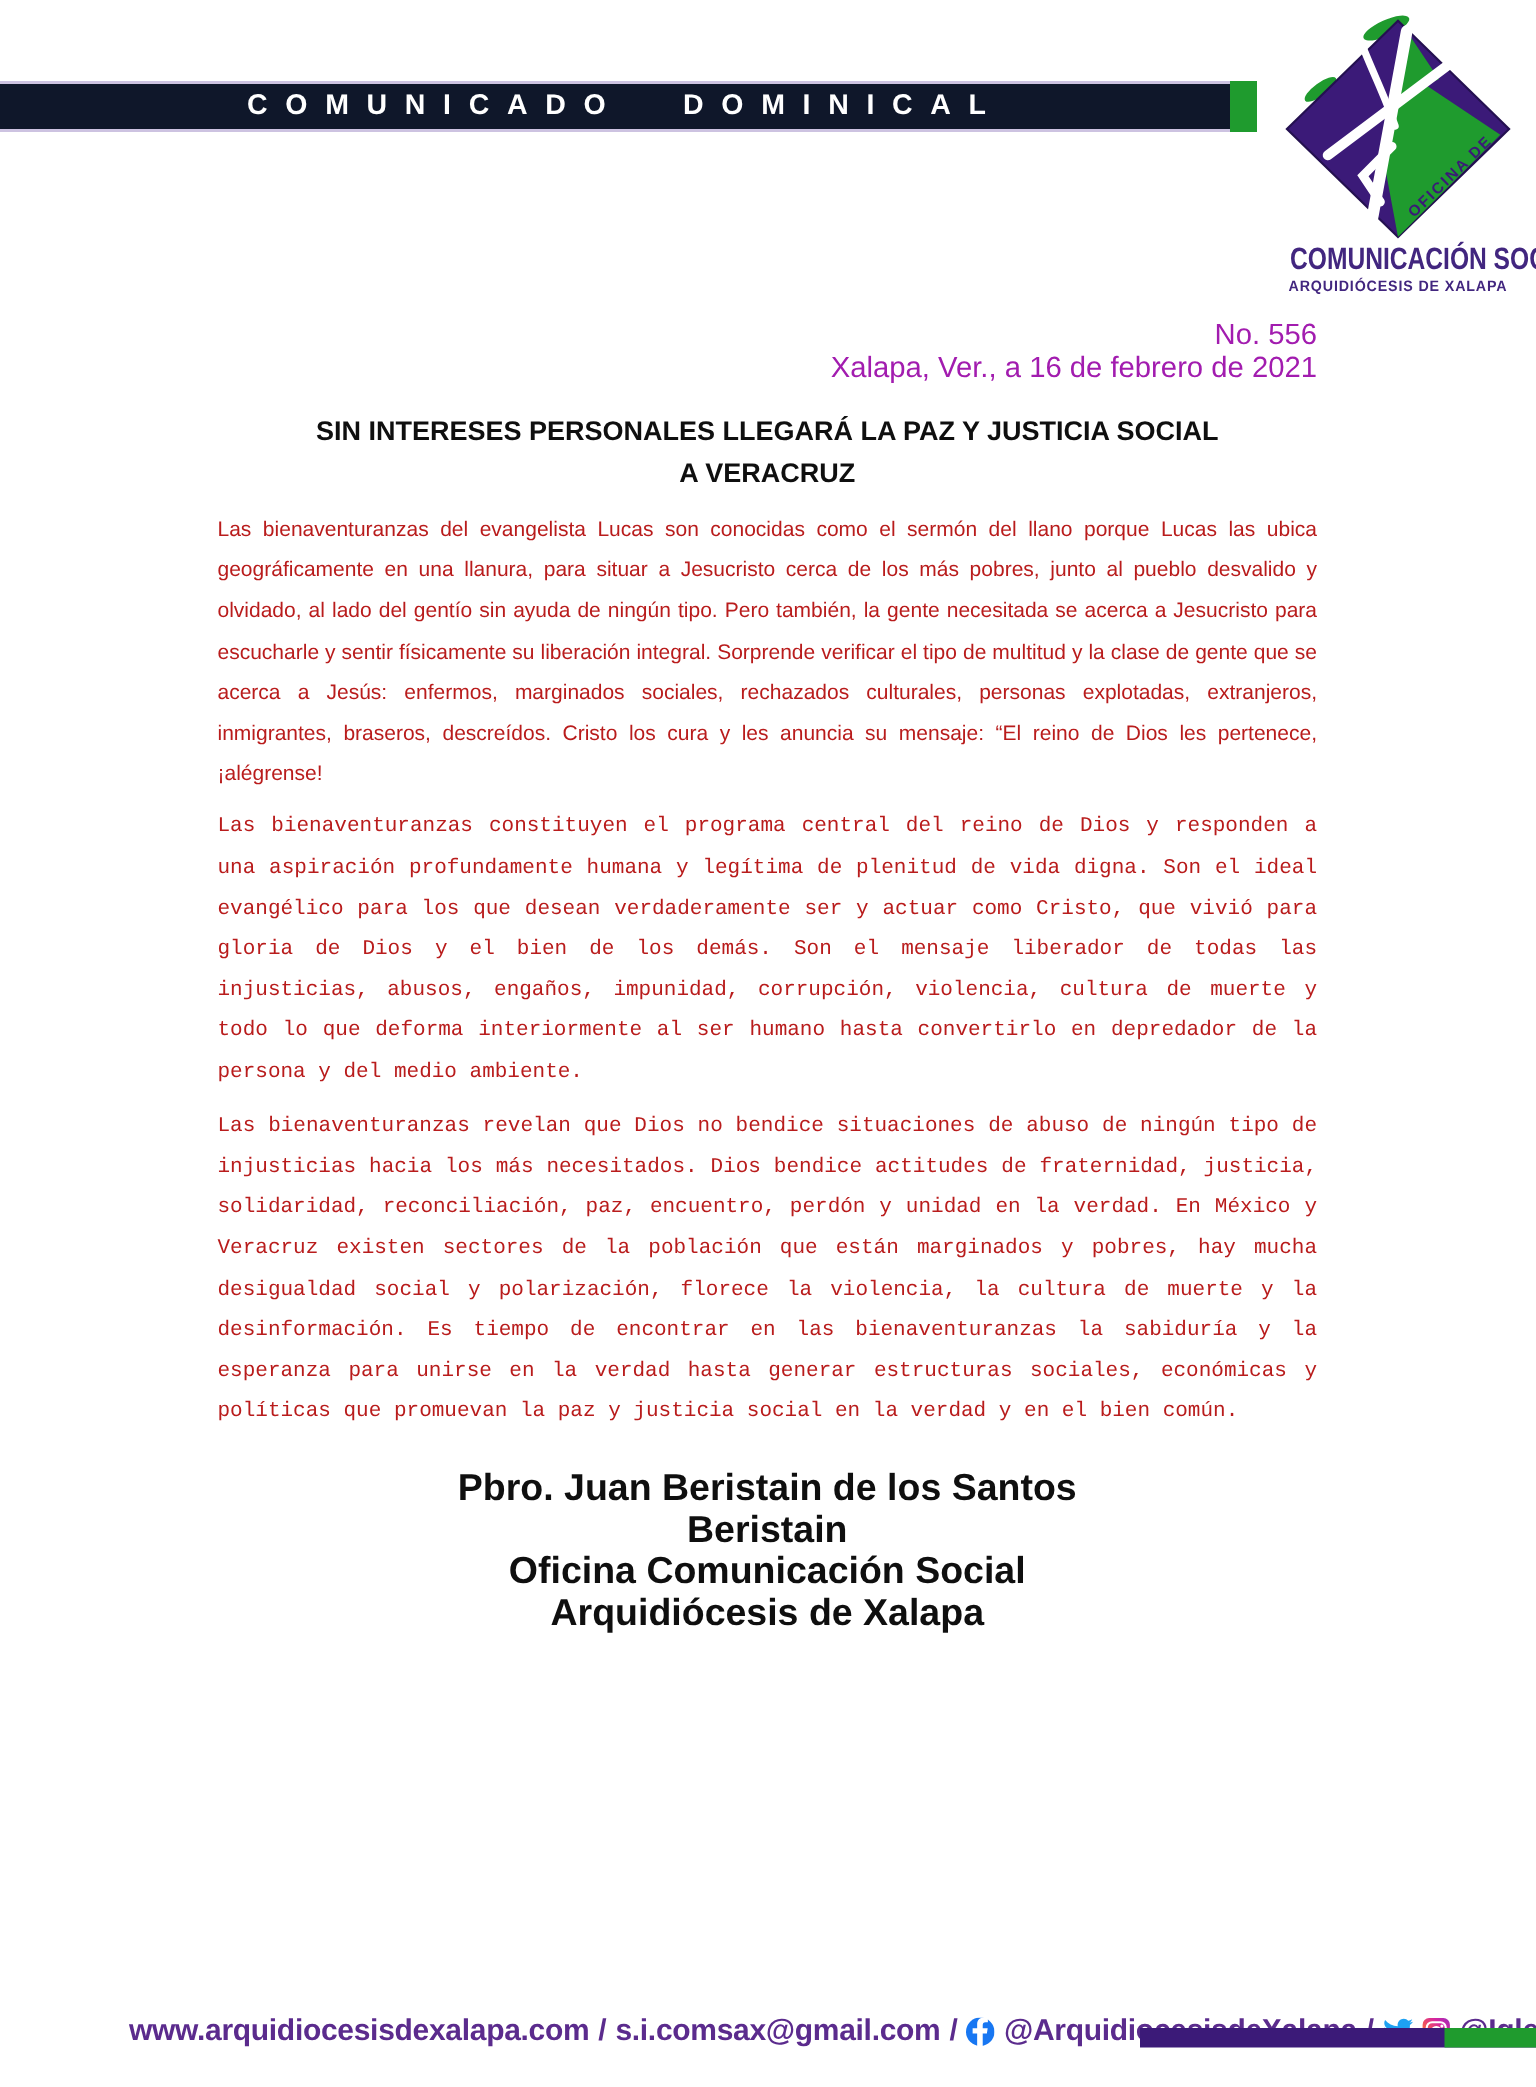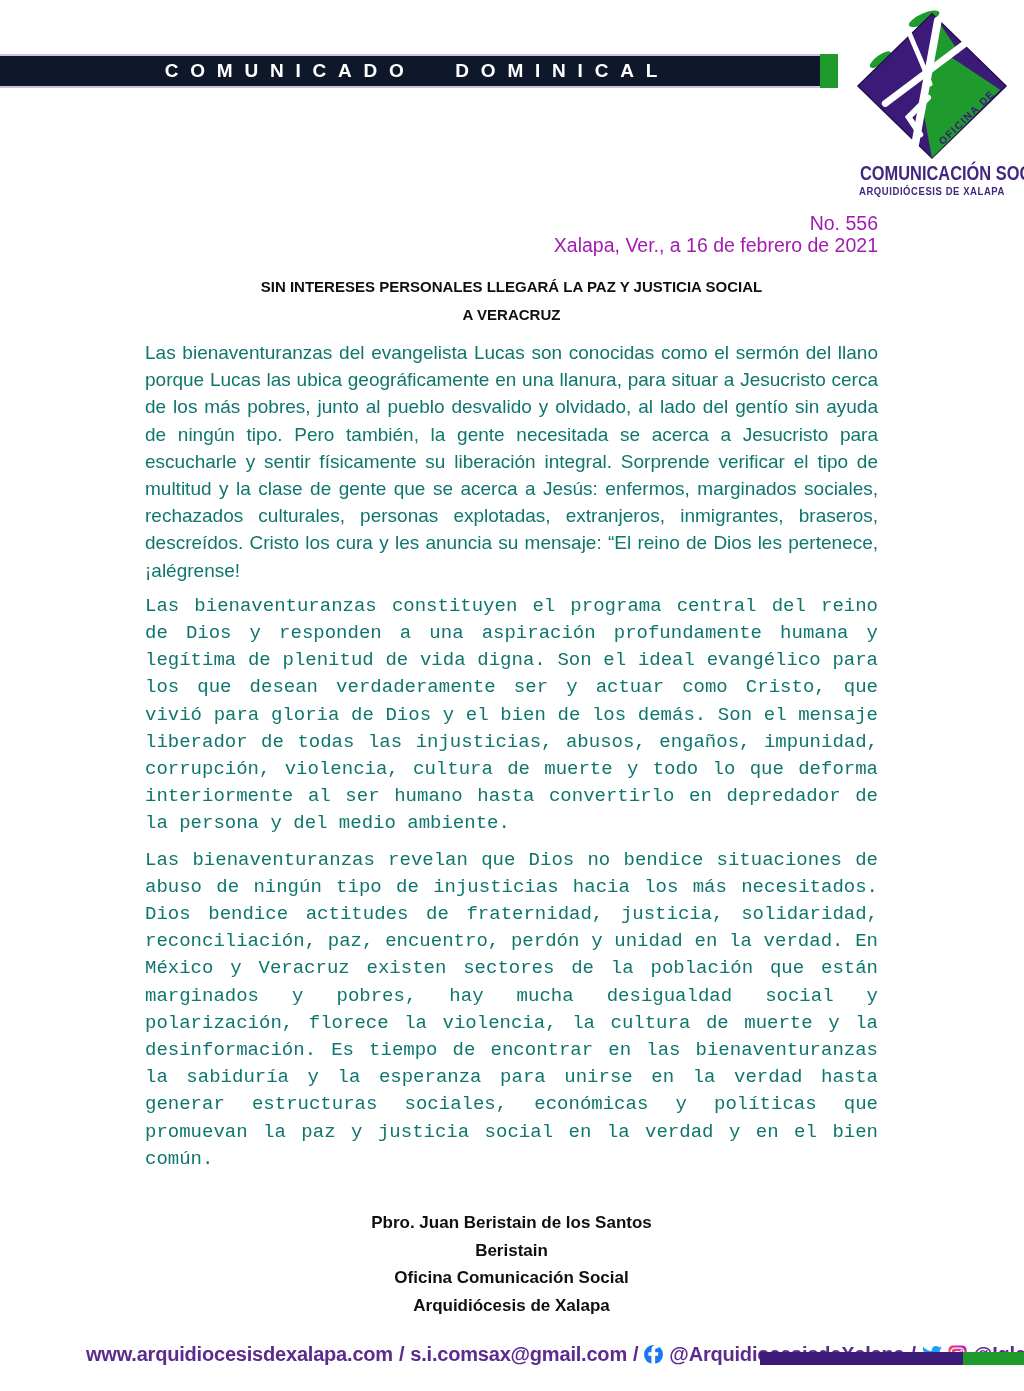--- a/index.html
+++ b/index.html
@@ -29,28 +29,28 @@
   }
   .org-subname{
     color:#42267f;font-weight:bold;font-size:10px;white-space:nowrap;
     letter-spacing:0.6px;transform:scaleX(0.95);transform-origin:50% 50%;margin-top:1px;
   }
 
   
   .content{position:absolute;left:145px;top:212px;width:733px;}
   .meta{text-align:right;font-size:19.5px;line-height:22px;color:#a21caf;}
   .doc-title{
-    margin-top:17px;text-align:center;font-weight:bold;font-size:15px;
+    margin-top:17px;text-align:center;font-weight:bold;font-size:18px;
     line-height:28px;color:#0f0f0f;
   }
   .body-par{
-    margin:10px 0 0 0;text-align:justify;font-size:19px;line-height:27.2px;color:#0f766e;
+    margin:10px 0 0 0;text-align:justify;font-size:14px;line-height:27.2px;color:#b91c1c;
   }
   .body-par + .body-par{margin-top:9px;font-family:Liberation Mono, monospace;}
-  .signature{margin-top:36px;text-align:center;font-weight:bold;font-size:17px;line-height:27.5px;color:#0f0f0f;}
+  .signature{margin-top:24px;text-align:center;font-weight:bold;font-size:25px;line-height:27.5px;color:#0f0f0f;}
 
   
   .footer{
     position:absolute;left:86px;top:1341px;width:938px;height:26px;
     display:flex;align-items:center;
   }
   .footer-text{
     display:flex;align-items:center;gap:6px;white-space:nowrap;
     color:#5b2b8d;font-weight:bold;font-size:20px;letter-spacing:-0.2px;
   }

